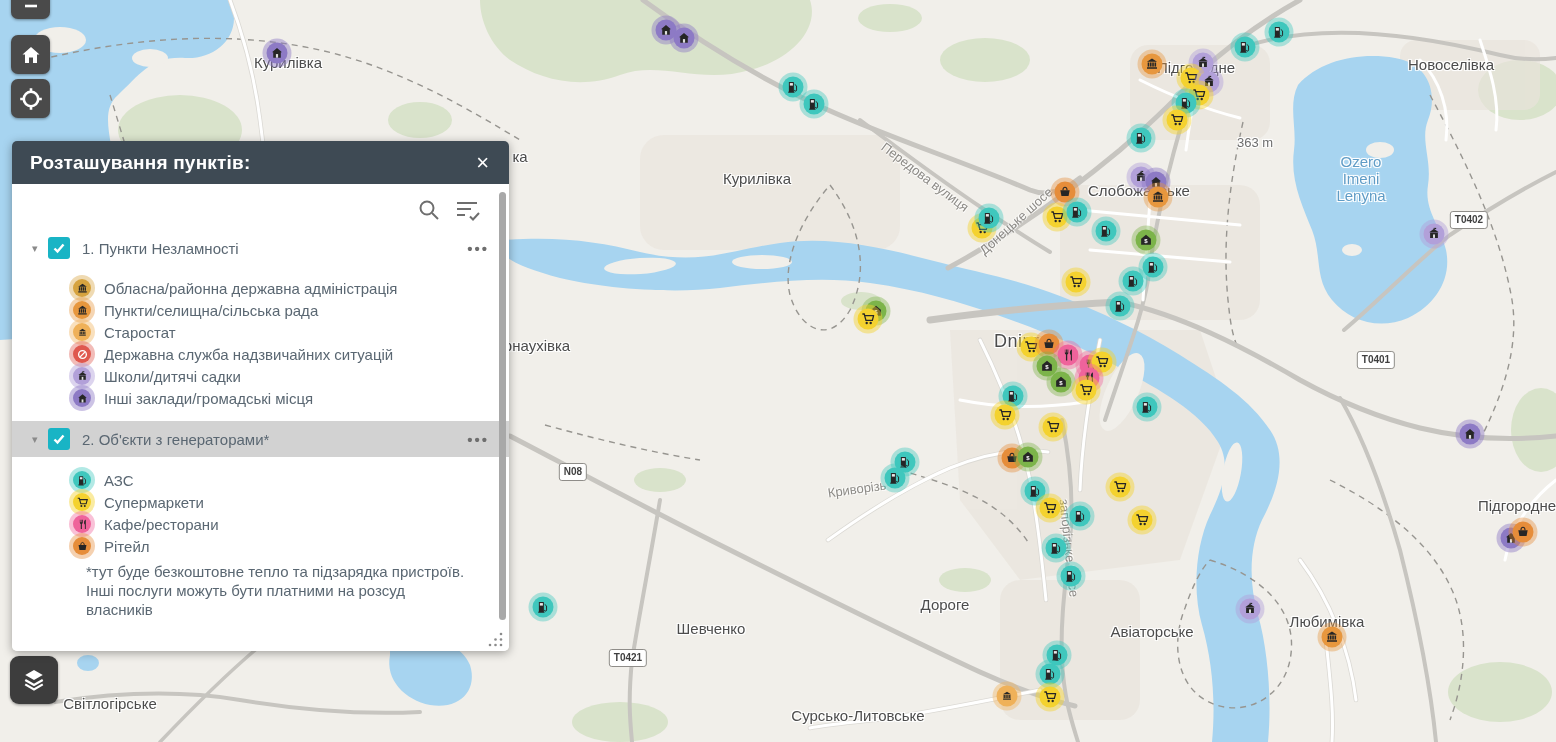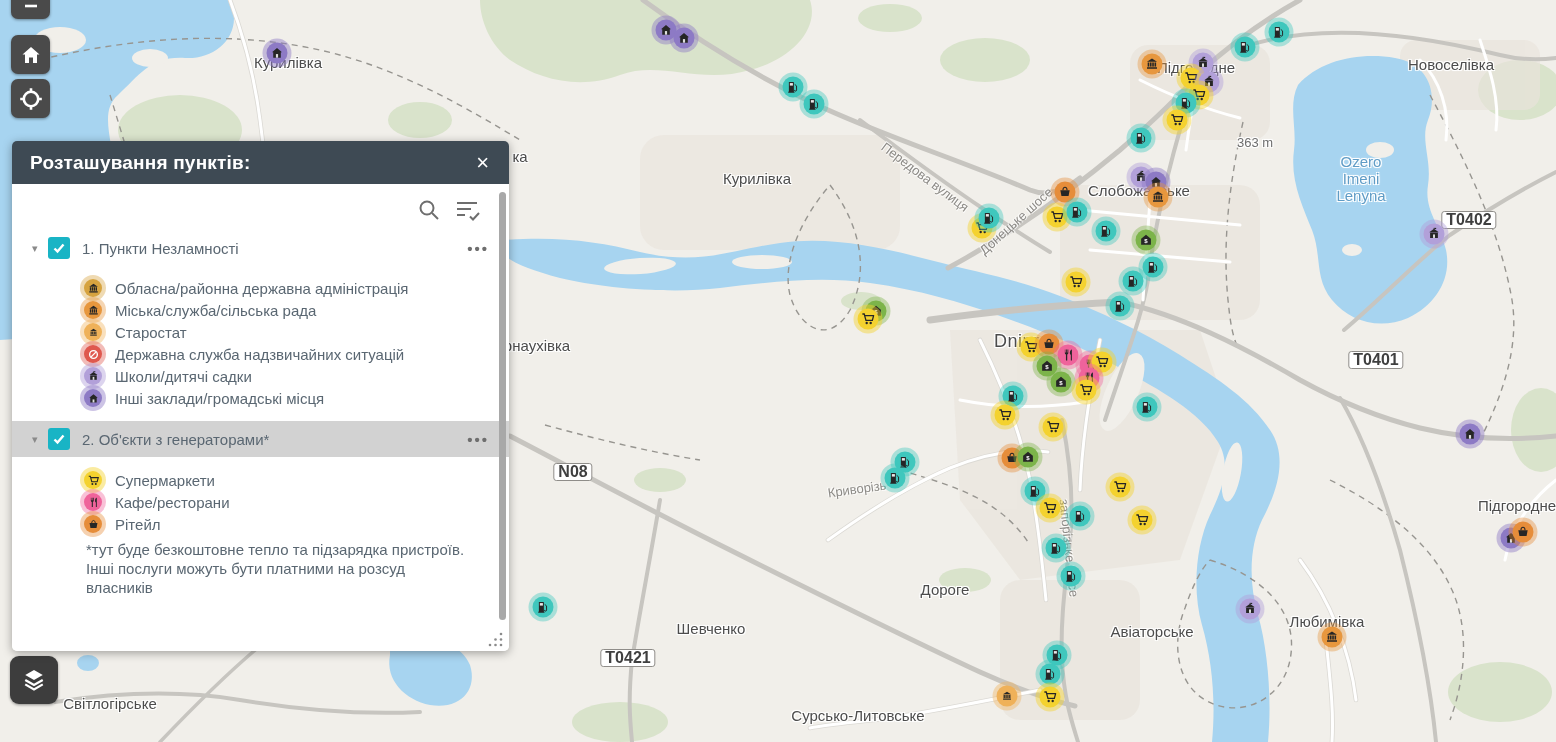--- a/index.html
+++ b/index.html
@@ -8,21 +8,21 @@
   
   #labels-layer{position:absolute;inset:0;z-index:2;pointer-events:none;}
   .map-label{position:absolute;transform:translate(-50%,-50%);color:#4c4c4c;font-size:15px;white-space:nowrap;
     text-shadow:-1px -1px 0 rgba(255,255,255,.95),1px -1px 0 rgba(255,255,255,.95),-1px 1px 0 rgba(255,255,255,.95),1px 1px 0 rgba(255,255,255,.95),0 0 3px #fff;}
   .map-label.big{font-size:18px;letter-spacing:.5px;}
   .map-label.small{font-size:13px;color:#6e6e6e;}
   .map-label.water{color:#5f9cc6;line-height:17px;text-align:center;}
   .road-label{position:absolute;transform:translate(-50%,-50%);color:#8d8b87;font-size:13px;white-space:nowrap;
     text-shadow:-1px -1px 0 rgba(255,255,255,.8),1px 1px 0 rgba(255,255,255,.8);}
   .shield{position:absolute;transform:translate(-50%,-50%);background:#fff;border:1.5px solid #8f8d89;border-radius:3px;
-    color:#3f3f3f;font-size:16px;padding:0 4px;line-height:16px;font-weight:bold;}
+    color:#3f3f3f;font-size:10px;padding:0 4px;line-height:16px;font-weight:bold;}
   
   #markers-layer{position:absolute;inset:0;z-index:3;}
   .marker{position:absolute;width:21px;height:21px;border-radius:50%;display:flex;align-items:center;justify-content:center;
     transform:translate(-50%,-50%);cursor:pointer;}
   .marker svg{width:13px;height:13px;fill:#262626;}
   .m-azs{background:#3fc7bd;box-shadow:0 0 0 4px rgba(63,199,189,.40);}
   .m-supermarket{background:#f4d22f;box-shadow:0 0 0 4px rgba(244,210,47,.45);}
   .m-cafe{background:#ef639b;box-shadow:0 0 0 4px rgba(239,99,155,.40);}
   .m-retail{background:#e68d3a;box-shadow:0 0 0 4px rgba(230,141,58,.40);}
   .m-bank{background:#7cb44a;box-shadow:0 0 0 4px rgba(124,180,74,.40);}
@@ -52,21 +52,21 @@
   .tools{position:absolute;top:14px;right:28px;display:flex;gap:14px;}
   .tool-btn{background:none;border:none;padding:0;cursor:pointer;display:flex;}
   .layer-row{display:flex;align-items:center;height:34px;padding:0 20px;}
   .layer-row.first{margin-top:47px;}
   .layer-row.second{margin-top:12px;height:36px;background:#d2d2d2;}
   .caret{color:#8a8a8a;font-size:11px;width:16px;cursor:pointer;}
   .cbx{width:22px;height:22px;border-radius:3px;background:#19b4c5;display:flex;align-items:center;justify-content:center;
     cursor:pointer;flex:none;}
   .layer-label{margin-left:12px;color:#5a6772;font-size:15px;}
   .dots{margin-left:auto;color:#6e6e6e;font-size:15px;letter-spacing:2px;font-weight:bold;cursor:pointer;}
-  ul.legend{list-style:none;margin:12px 0 0 16px;padding:0;}
+  ul.legend{list-style:none;margin:12px 0 0 5px;padding:0;}
   ul.legend li{display:flex;align-items:center;height:22px;padding-left:56px;}
   .lg-ic{width:18px;height:18px;border-radius:50%;display:flex;align-items:center;justify-content:center;flex:none;}
   .lg-ic svg{width:11px;height:11px;fill:#262626;}
   .lg-label{margin-left:13px;color:#5a6772;font-size:15px;white-space:nowrap;}
   .footnote{margin:5px 0 0 74px;width:382px;color:#5a6772;font-size:15px;line-height:19px;}
   .scrollthumb{position:absolute;right:3px;top:8px;width:7px;height:428px;background:#a8a8a8;border-radius:4px;cursor:pointer;}
   .resize-dots{position:absolute;right:5px;bottom:4px;cursor:nwse-resize;}
 </style>
 </head>
 <body>
@@ -181,21 +181,21 @@
   <div id="labels-layer">
       <span class="map-label" style="left: 288px; top: 62px;">Курилівка</span>
       <span class="map-label" style="left: 757px; top: 178px;">Курилівка</span>
       <span class="map-label" style="left: 1196px; top: 67px;">Підгородне</span>
       <span class="map-label" style="left: 1451px; top: 64px;">Новоселівка</span>
       <span class="map-label" style="left: 1139px; top: 190px;">Слобожанське</span>
       <span class="map-label" style="left: 537px; top: 345px;">рнаухівка</span>
       <span class="map-label" style="left: 520px; top: 156px;">ка</span>
       <span class="map-label big" style="left: 1022px; top: 341px;">Dnipro</span>
       <span class="map-label" style="left: 711px; top: 628px;">Шевченко</span>
-      <span class="map-label" style="left: 945px; top: 589px;">Дороге</span>
+      <span class="map-label" style="left: 945px; top: 604px;">Дороге</span>
       <span class="map-label" style="left: 858px; top: 715px;">Сурсько-Литовське</span>
       <span class="map-label" style="left: 1152px; top: 631px;">Авіаторське</span>
       <span class="map-label" style="left: 1327px; top: 621px;">Любимівка</span>
       <span class="map-label" style="left: 1517px; top: 505px;">Підгородне</span>
       <span class="map-label" style="left: 110px; top: 703px;">Світлогірське</span>
       <span class="map-label small" style="left: 1255px; top: 142px;">363 m</span>
       <span class="map-label water" style="left: 1345px; top: 178px; margin-left: 16px;">Ozero<br>Imeni<br>Lenyna</span>
       <span class="road-label" style="left: 925px; top: 177px; transform: translate(-50%, -50%) rotate(37deg);">Передова вулиця</span>
       <span class="road-label" style="left: 1016px; top: 221px; transform: translate(-50%, -50%) rotate(-42deg);">Донецьке шосе</span>
       <span class="road-label" style="left: 857px; top: 489px; transform: translate(-50%, -50%) rotate(-8deg);">Криворізь</span>
@@ -772,21 +772,21 @@
               <span class="lg-ic m-rada">
                 <svg viewBox="0 0 12 12">
                   <path d="M6 .9 1.3 4h9.4z"></path>
                   <rect x="2" y="4.6" width="1.5" height="3.8"></rect>
                   <rect x="4.1" y="4.6" width="1.5" height="3.8"></rect>
                   <rect x="6.2" y="4.6" width="1.5" height="3.8"></rect>
                   <rect x="8.3" y="4.6" width="1.5" height="3.8"></rect>
                   <rect x="1.4" y="9" width="9.2" height="1.4"></rect>
                 </svg>
               </span>
-              <span class="lg-label">Міська/служба/сільська рада</span>
+              <span class="lg-label">Пункти/селищна/сільська рада</span>
             </li>
             <li>
               <span class="lg-ic m-starostat">
                 <svg viewBox="0 0 14 14">
                   <g transform="translate(1.5,1.5)">
                     <path d="M5.5 .8 1.2 3.7h8.6z"></path>
                     <rect x="1.8" y="4.2" width="1.4" height="3.5"></rect>
                     <rect x="3.8" y="4.2" width="1.4" height="3.5"></rect>
                     <rect x="5.8" y="4.2" width="1.4" height="3.5"></rect>
                     <rect x="7.8" y="4.2" width="1.4" height="3.5"></rect>
@@ -831,20 +831,31 @@
             <span class="caret">▾</span>
             <span class="cbx">
               <svg width="14" height="14" viewBox="0 0 14 14" fill="none" stroke="#fff" stroke-width="2.4">
                 <path d="M2.5 7.5 5.5 10.5 11.5 3.5"></path>
               </svg>
             </span>
             <span class="layer-label">2. Об'єкти з генераторами*</span>
             <span class="dots">•••</span>
           </div>
           <ul class="legend">
+            <li>
+              <span class="lg-ic m-azs">
+                <svg viewBox="0 0 12 12">
+                  <rect x="2.2" y="1.4" width="4.6" height="9.2" rx="0.5"></rect>
+                  <rect x="3.1" y="2.4" width="2.8" height="2.3" fill="#fff" fill-opacity=".9"></rect>
+                  <path d="M7.6 3.6l1.7 1.4v3.7c0 1.5-2 1.5-2 0" fill="none" stroke="#262626" stroke-width="0.9"></path>
+                  <rect x="1.6" y="10.2" width="5.8" height="1.2" rx="0.3"></rect>
+                </svg>
+              </span>
+              <span class="lg-label">АЗС</span>
+            </li>
             <li>
               <span class="lg-ic m-supermarket">
                 <svg viewBox="0 0 12 12">
                   <path d="M.8 1.4h1.7l.5 1.5h8.2l-1.2 4.4H4.1L2.9 2.9" fill="none" stroke="#262626" stroke-width="1.2"></path>
                   <circle cx="4.8" cy="9.7" r="1.1"></circle>
                   <circle cx="8.5" cy="9.7" r="1.1"></circle>
                 </svg>
               </span>
               <span class="lg-label">Супермаркети</span>
             </li>

